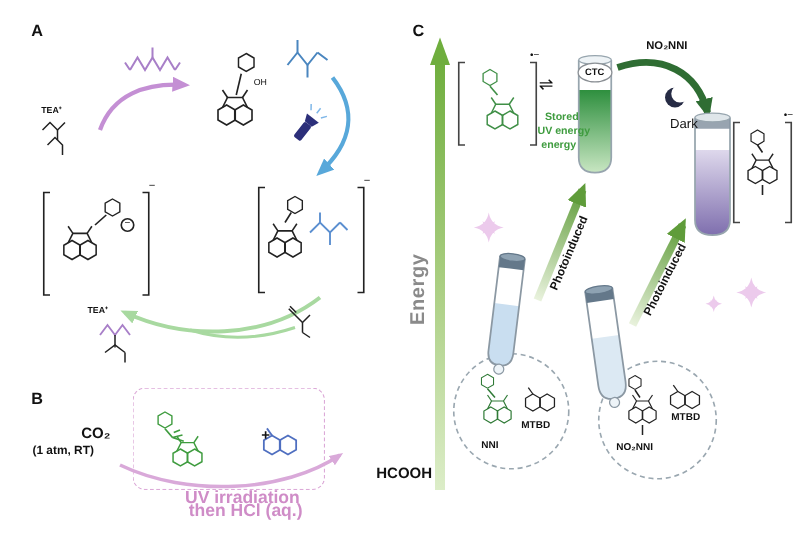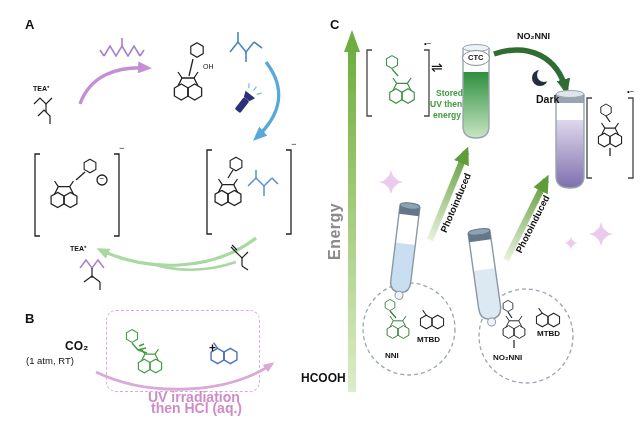--- a/index.html
+++ b/index.html
@@ -5,21 +5,21 @@
   * { margin:0; padding:0; box-sizing:border-box; }
   html,body { background:#ffffff; }
   body { font-family:"Liberation Sans", sans-serif; color:#111; }
   .figure { position:relative; width:642px; height:431px; background:#fff; overflow:hidden; }
   .figure svg.art { position:absolute; left:0; top:0; }
   .txt { position:absolute; white-space:nowrap; line-height:1; color:#111; }
   .panel-label { font-size:13px; font-weight:bold; }
   .tiny { font-size:7px; font-weight:bold; }
   .sup { font-size:9px; }
   .bold-12 { font-size:12px; font-weight:bold;padding-left:23px; }
-  .bold-10 { font-size:10.5px; font-weight:bold; }
+  .bold-10 { font-size:10.5px; font-weight:normal; }
   .bold-9 { font-size:9px; font-weight:bold; }
   .bold-8 { font-size:8px; font-weight:bold; }
   .pinkcap { font-size:14px; font-weight:bold; color:#cf8cc7; }
   .greencap { font-size:8.5px; font-weight:bold; color:#3f9c3f;text-align:center; }
   .energy { font-size:16px; font-weight:bold; color:#8a8a8a; letter-spacing:0.5px;
             transform:rotate(-90deg); transform-origin:0 0; }
   .rotlabel { font-size:9.5px; font-weight:bold; transform-origin:0 0; }
   .dashed-box { position:absolute; left:106px; top:310px; width:154px; height:82px;
                 border:1.6px dashed #dcaad8; border-radius:10px; }
   .ctc-label { font-size:7.5px; font-weight:bold; }
@@ -278,33 +278,33 @@
   <span class="txt panel-label" style="left:25px;top:18px">A</span>
   <span class="txt tiny" style="left:33px;top:85px">TEA⁺</span>
   <span class="txt" style="left:203px;top:63px;font-size:7px">OH</span>
   <span class="txt sup" style="left:119px;top:144px">−</span>
   <span class="txt" style="left:99.5px;top:175px;font-size:8px">−</span>
   <span class="txt sup" style="left:291px;top:140px">−</span>
   <span class="txt tiny" style="left:70px;top:245px">TEA⁺</span>
 
   <span class="txt panel-label" style="left:25px;top:312px">B</span>
   <span class="txt bold-12" style="left:42px;top:340px">CO₂</span>
-  <span class="txt" style="left:26px;top:356px;font-size:9.5px;font-weight:normal">(1 atm, RT)</span>
+  <span class="txt" style="left:26px;top:356px;font-size:9.5px;font-weight:bold">(1 atm, RT)</span>
   <span class="txt bold-12" style="left:186px;top:342px">+</span>
   <span class="txt bold-12" style="left:278px;top:372px">HCOOH</span>
   <span class="txt pinkcap" style="left:148px;top:390px">UV irradiation</span>
   <span class="txt pinkcap" style="left:151px;top:401px">then HCl (aq.)</span>
 
   <span class="txt panel-label" style="left:330px;top:18px">C</span>
   <span class="txt energy" style="left:327px;top:260px">Energy</span>
   <span class="txt sup" style="left:424px;top:40px;font-size:8px">•−</span>
   <span class="txt eq" style="left:431px;top:60px">⇌</span>
   <span class="txt ctc-label" style="left:468px;top:54px">CTC</span>
   <span class="txt greencap" style="left:436px;top:89px">Stored</span>
-  <span class="txt greencap" style="left:430px;top:100px">UV then</span>
+  <span class="txt greencap" style="left:430px;top:100px">UV energy</span>
   <span class="txt greencap" style="left:433px;top:111px">energy</span>
   <span class="txt bold-9" style="left:517px;top:32px">NO₂NNI</span>
   <span class="txt bold-10" style="left:536px;top:94px">Dark</span>
   <span class="txt sup" style="left:627px;top:88px;font-size:8px">•−</span>
   <span class="txt rotlabel" style="left:439px;top:230px;transform:rotate(-67deg)">Photoinduced</span>
   <span class="txt rotlabel" style="left:514px;top:250px;transform:rotate(-63deg)">Photoinduced</span>
   <span class="txt bold-8" style="left:385px;top:352px">NNI</span>
   <span class="txt bold-8" style="left:417px;top:336px">MTBD</span>
   <span class="txt bold-8" style="left:493px;top:354px">NO₂NNI</span>
   <span class="txt bold-8" style="left:537px;top:330px">MTBD</span>

